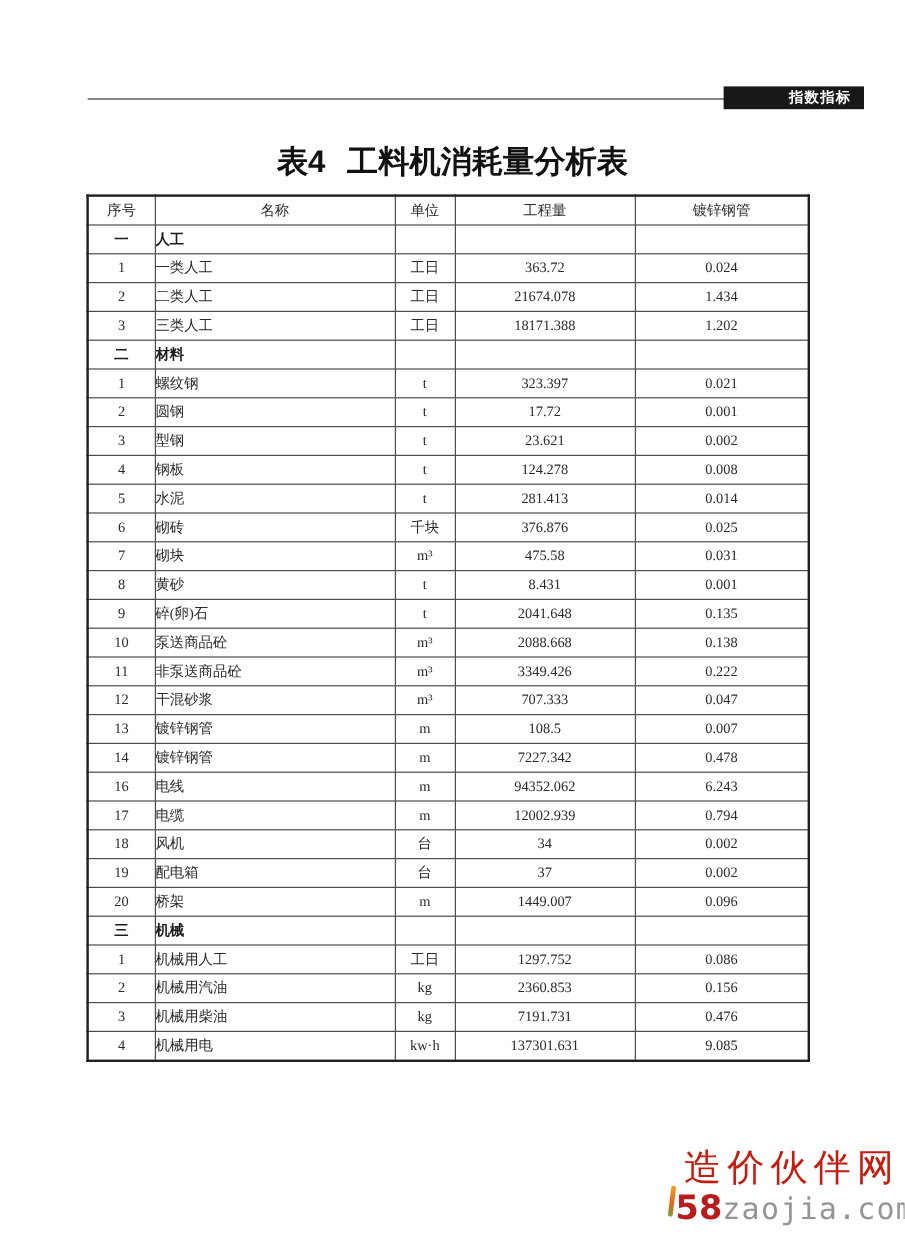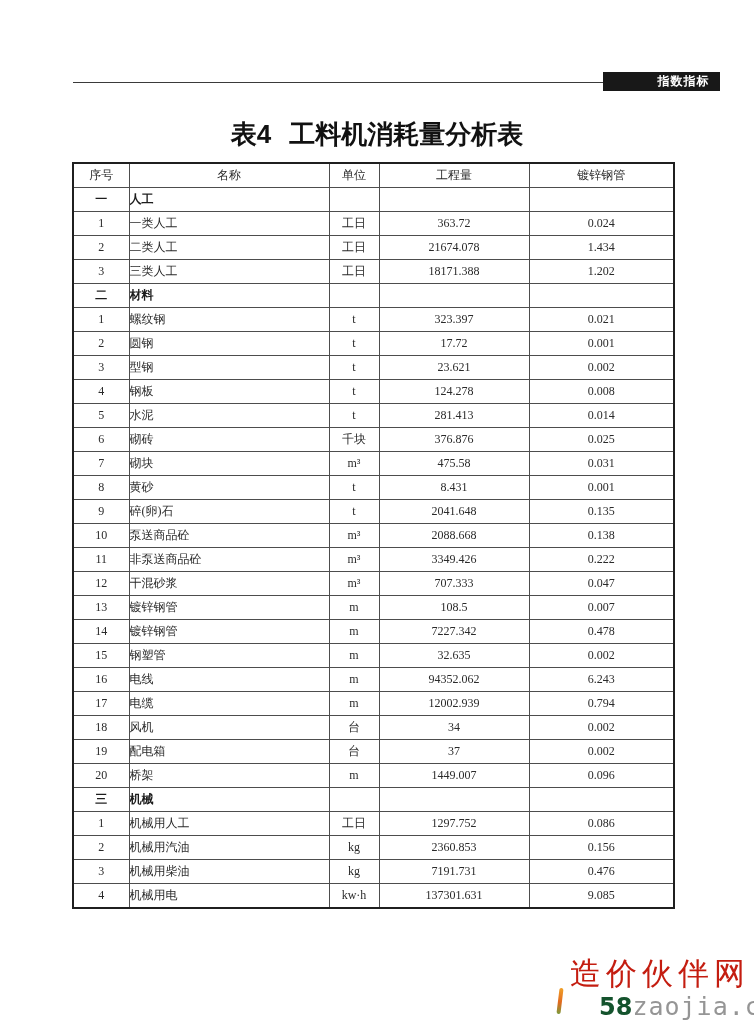--- a/index.html
+++ b/index.html
@@ -58,21 +58,21 @@
     color:#c41d10;letter-spacing:5px;white-space:nowrap;
   }
   .wm-domain{
     position:absolute;left:563px;top:992px;
     font-family:"DejaVu Sans Mono","Liberation Mono",monospace;
     font-size:25px;line-height:30px;color:#959595;
     letter-spacing:1px;white-space:nowrap;
   }
   .wm-domain .num{
     font-family:"DejaVu Sans","Liberation Sans",sans-serif;
-    font-weight:bold;font-size:24px;color:#14532d;letter-spacing:0;margin-left:36px;
+    font-weight:bold;font-size:28px;color:#b91c1c;letter-spacing:0;
   }
   .wm-leaf{
     position:absolute;left:558px;top:988px;
     width:4px;height:26px;
     background:linear-gradient(#f0a028,#e2691e 55%,#7d9a3c);
     transform:rotate(7deg);border-radius:2px;
   }
 </style>
 </head>
 <body>
@@ -234,27 +234,20 @@
           <td class="per">0.007</td>
         </tr>
         <tr>
           <td class="no">14</td>
           <td class="name">镀锌钢管</td>
           <td class="unit">m</td>
           <td class="qty">7227.342</td>
           <td class="per">0.478</td>
         </tr>
         <tr>
-          <td class="no">15</td>
-          <td class="name">钢塑管</td>
-          <td class="unit">m</td>
-          <td class="qty">32.635</td>
-          <td class="per">0.002</td>
-        </tr>
-        <tr>
           <td class="no">16</td>
           <td class="name">电线</td>
           <td class="unit">m</td>
           <td class="qty">94352.062</td>
           <td class="per">6.243</td>
         </tr>
         <tr>
           <td class="no">17</td>
           <td class="name">电缆</td>
           <td class="unit">m</td>

